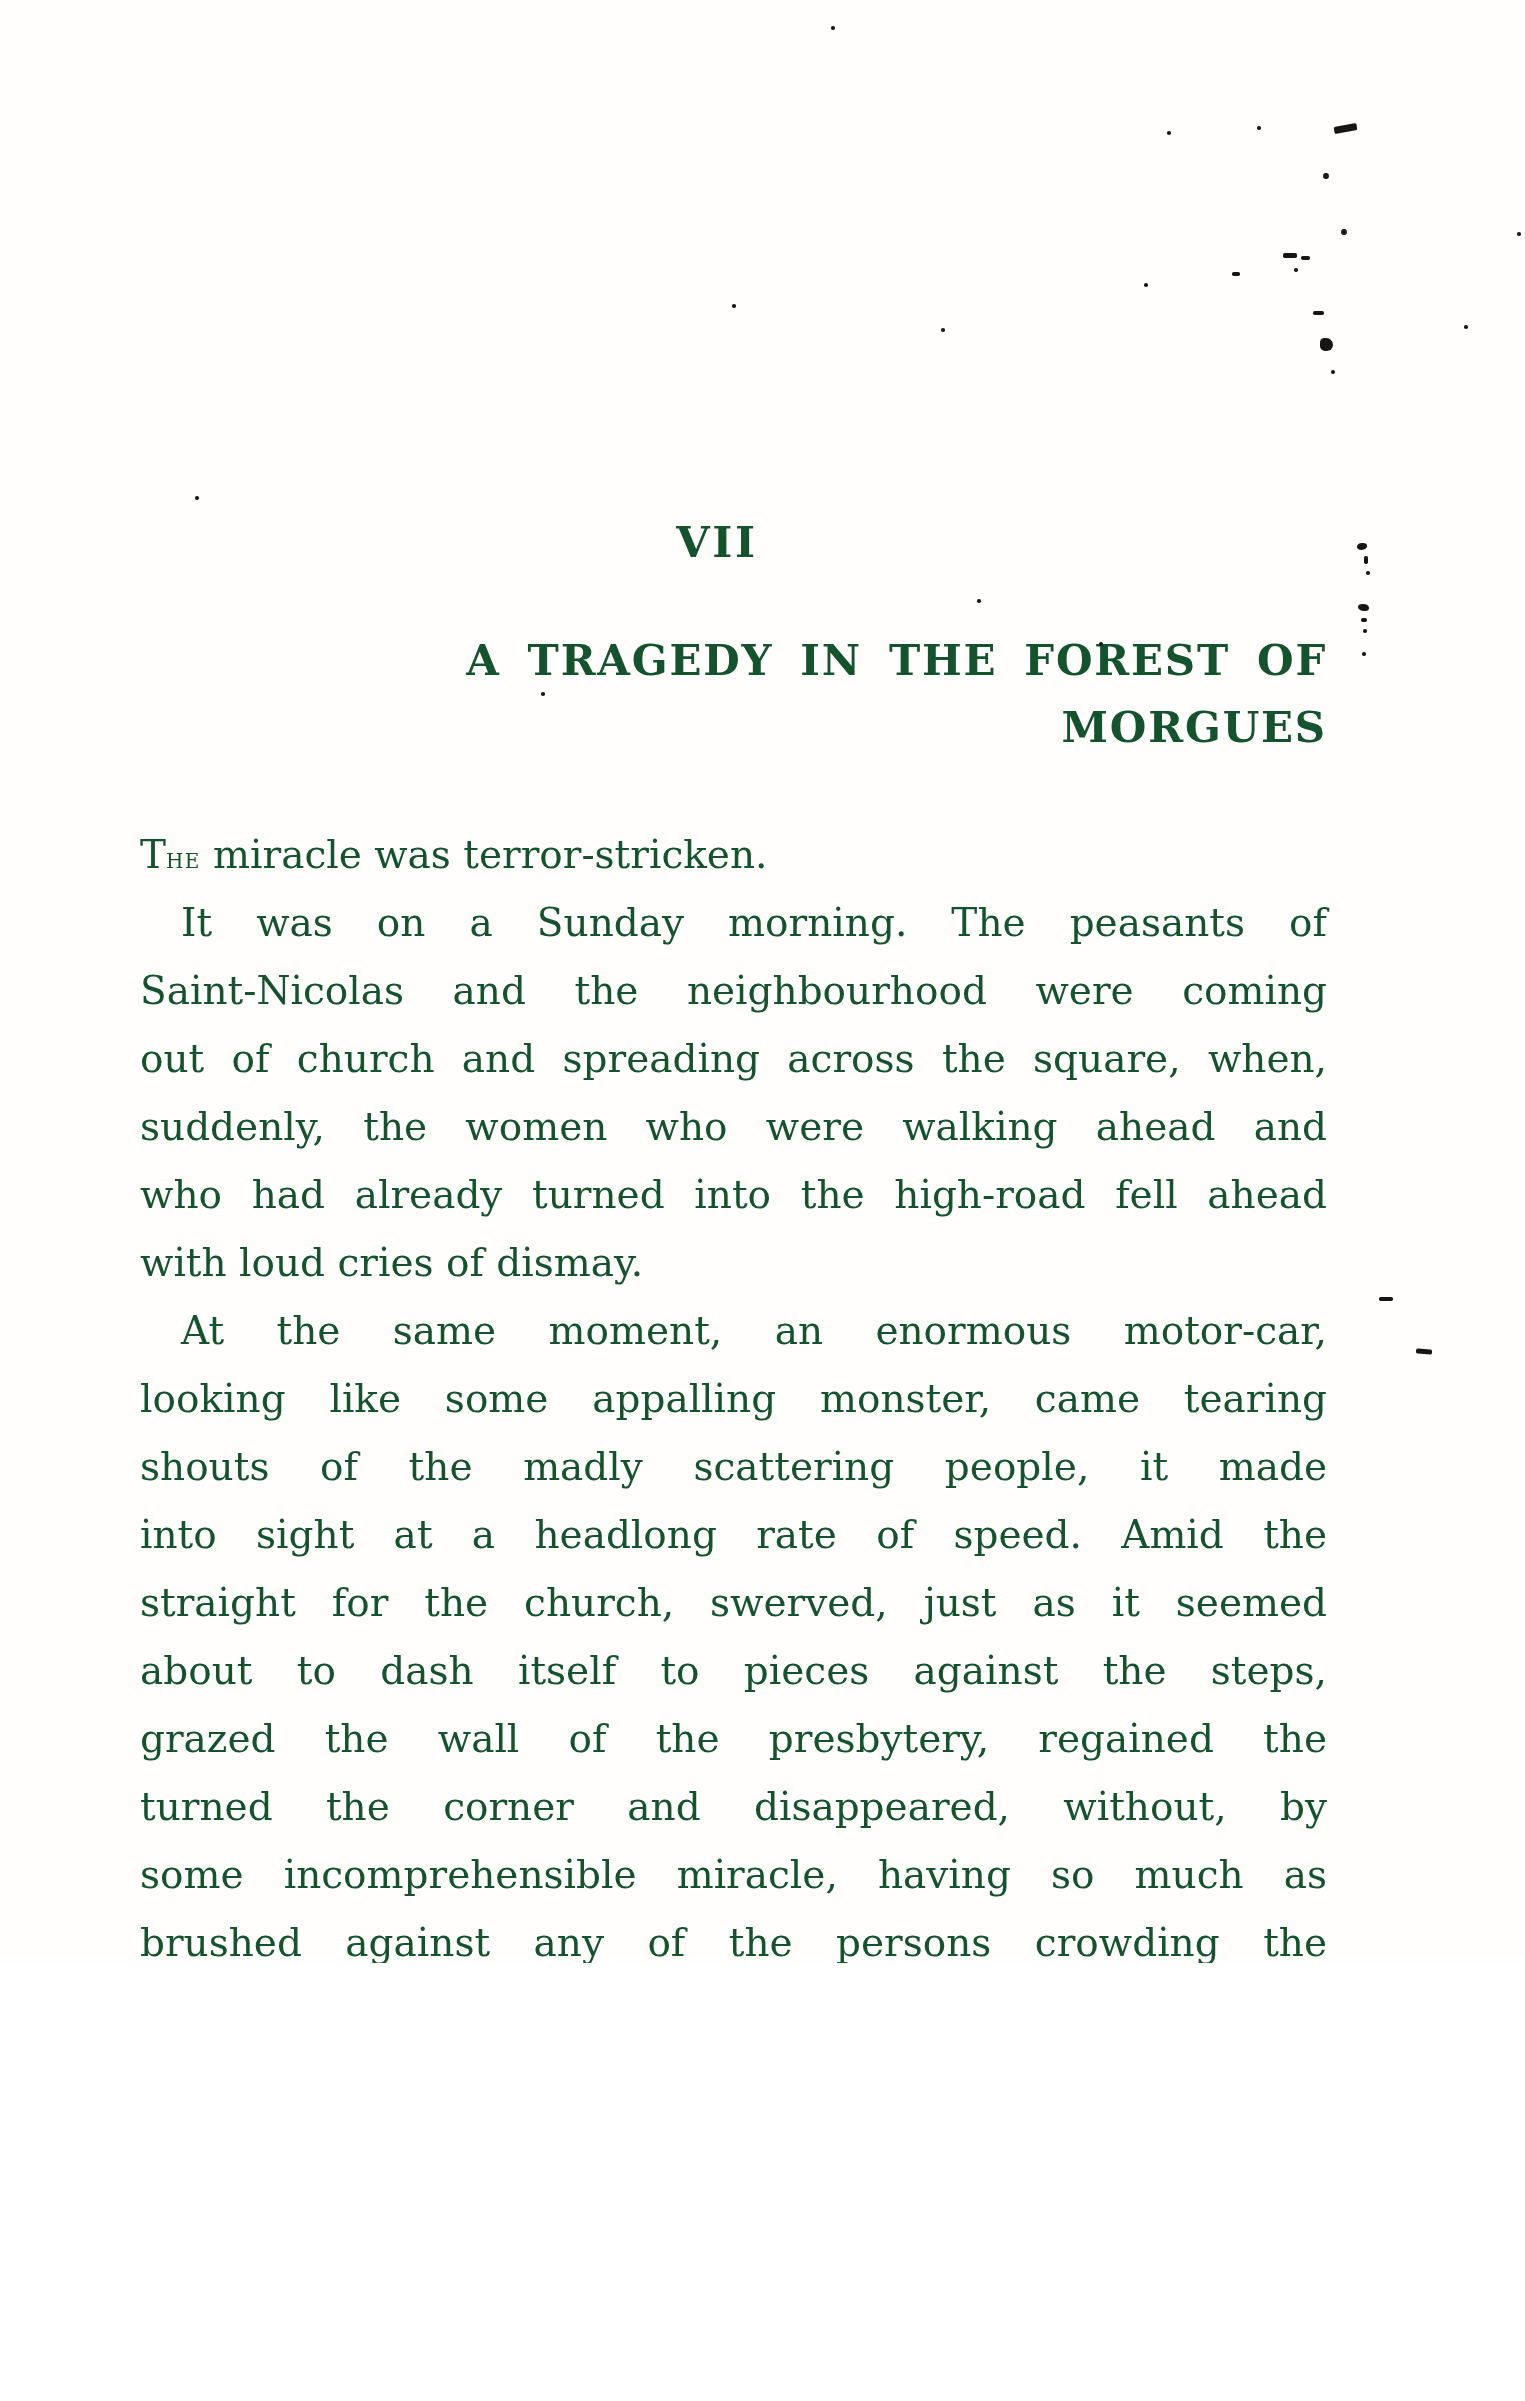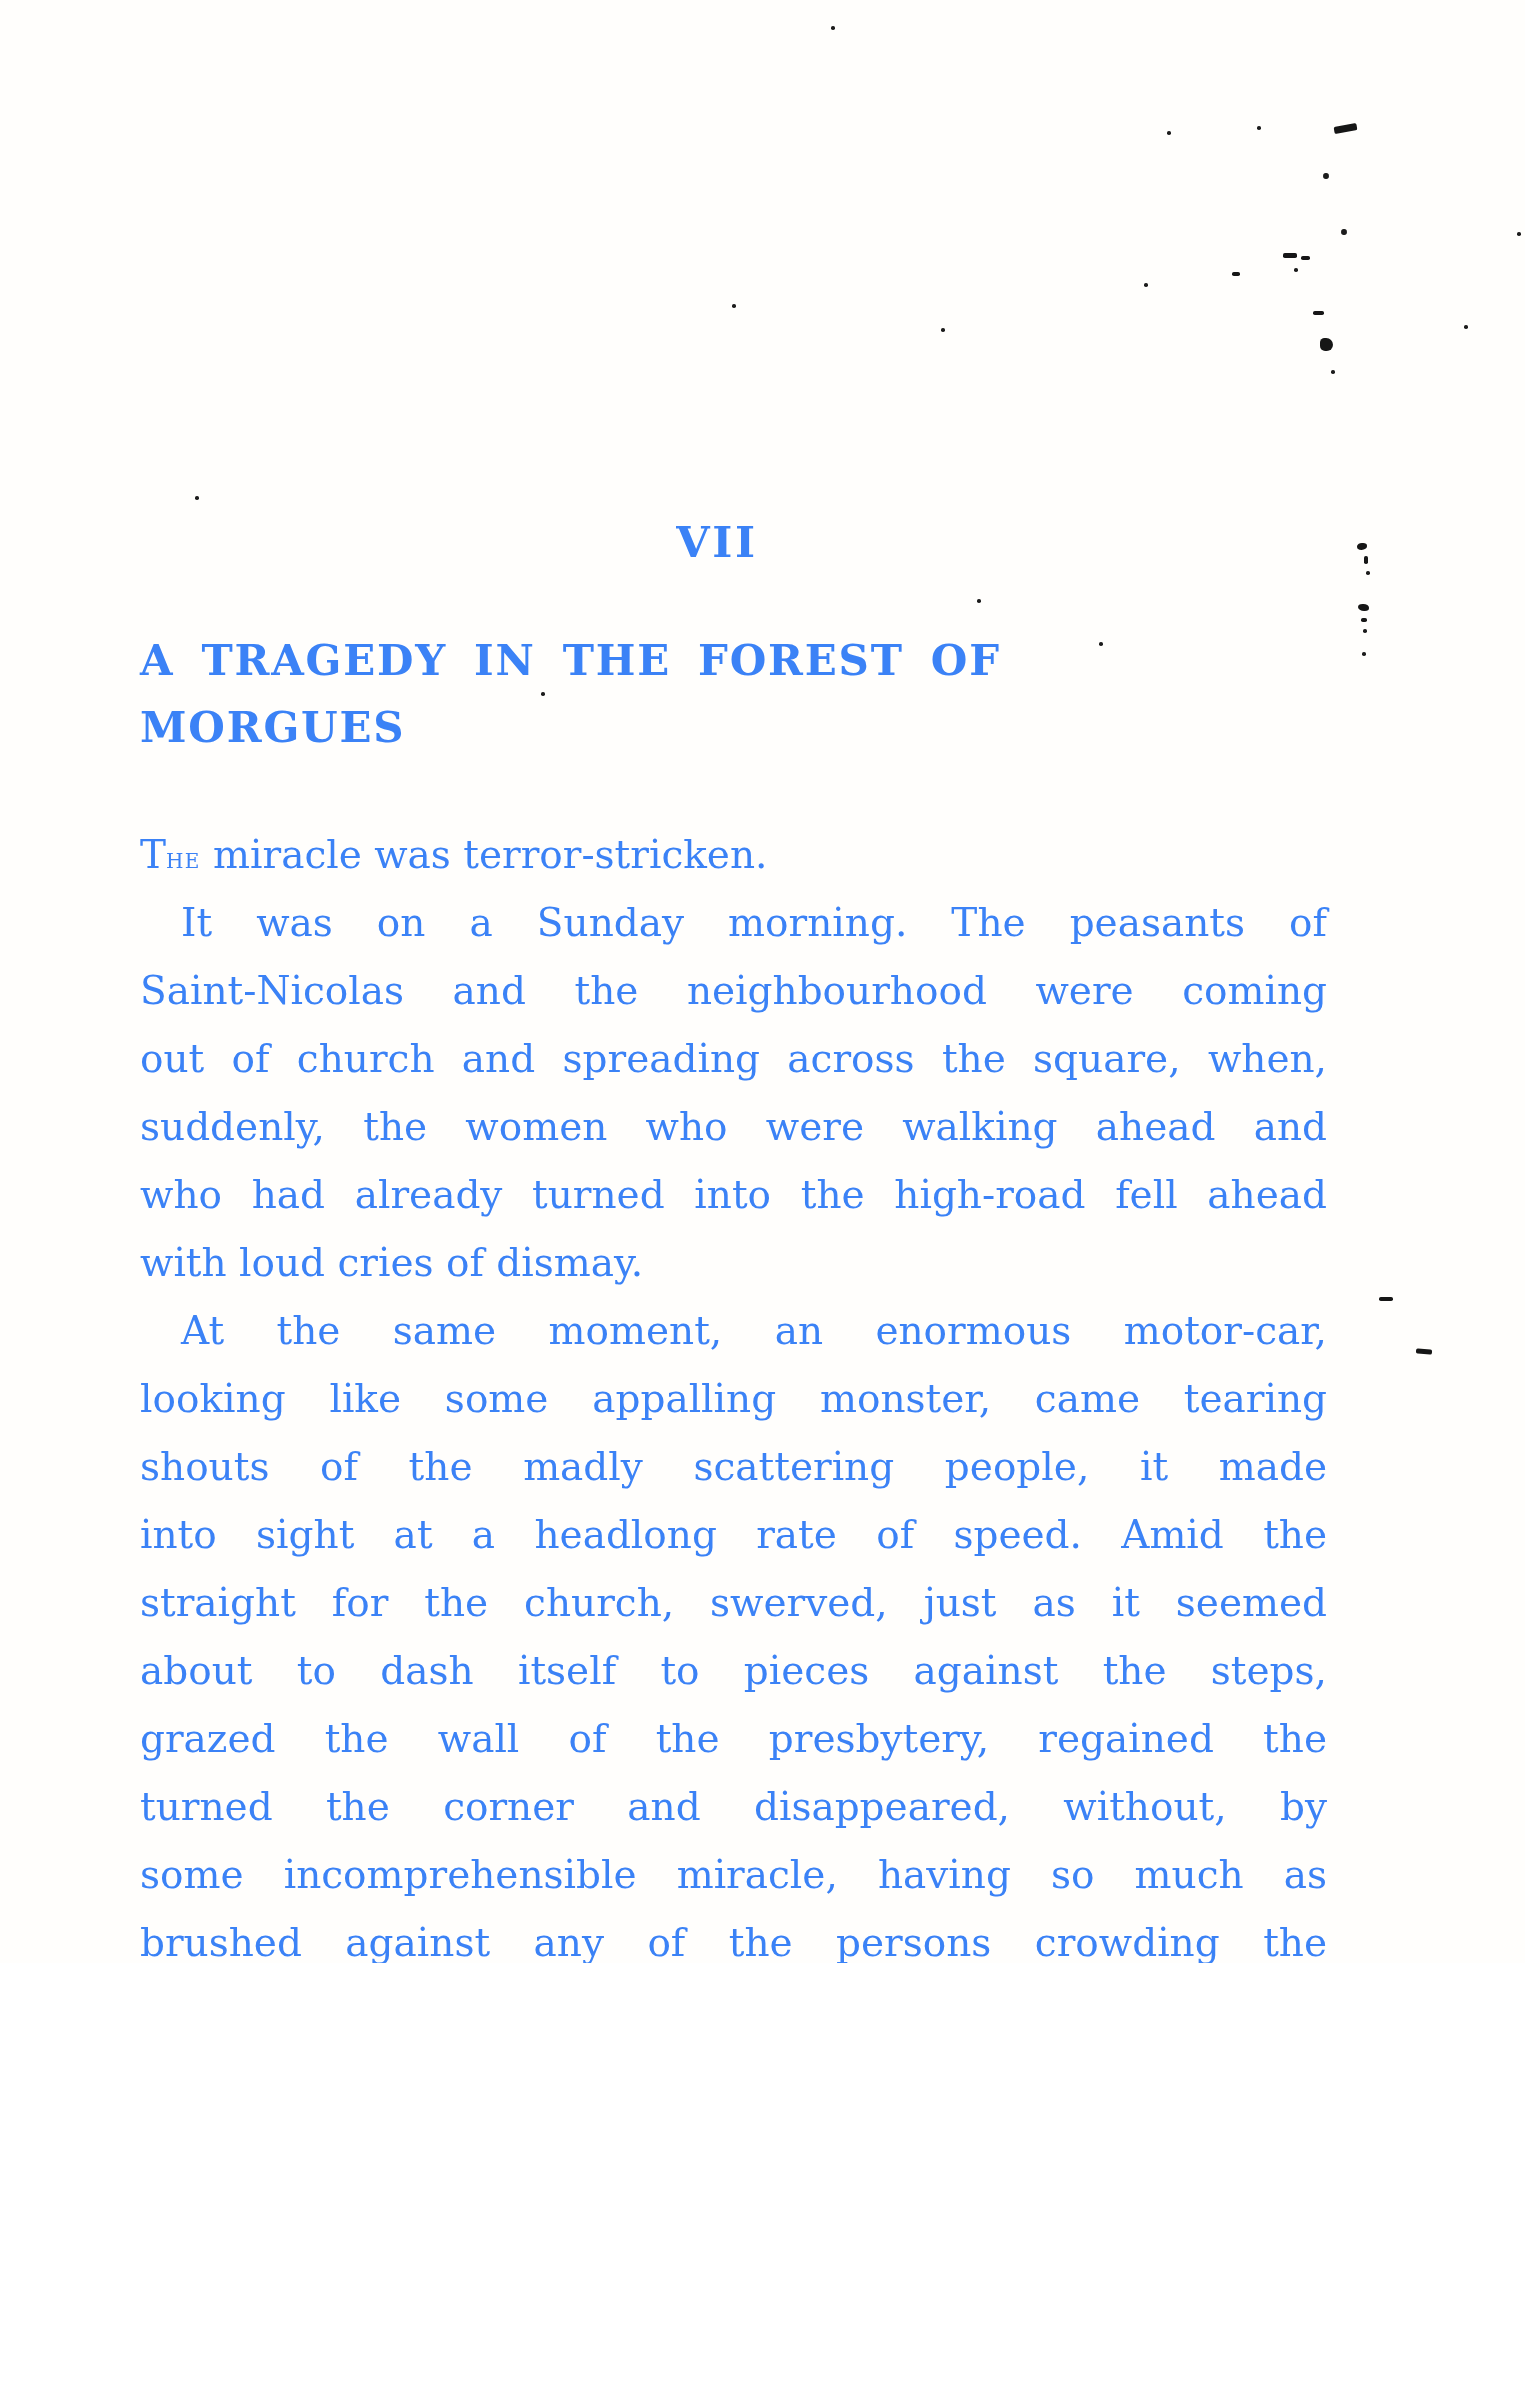--- a/index.html
+++ b/index.html
@@ -2,40 +2,40 @@
 <html style="font-size:14px"><head>
 <meta charset="utf-8">
 <style>
   html, body { margin: 0; padding: 0; background: #ffffff; }
   .page {
     position: relative;
     width: 1526px;
     height: 1963px;
     background: #fffefc;
     font-family: "DejaVu Serif", serif;
-    color: #3b82f6;
+    color: #14532d;
     overflow: hidden;
   }
   .chapter-number {
     position: absolute;
     top: 521px;
     left: 140px;
     width: 1154px;
     text-align: center;
     font-size: 43px;
     font-weight: 700;
     letter-spacing: 2.7px;
     line-height: 1;
   }
   .chapter-title {
     position: absolute;
     top: 627px;
     left: 140px;
     width: 1187px;
-    text-align: left;
+    text-align: right;
     font-size: 42px;
     font-weight: 700;
     line-height: 67px;
     letter-spacing: 1.8px;
     word-spacing: 10.6px;
   }
   .body-text {
     position: absolute;
     top: 821px;
     left: 140px;

